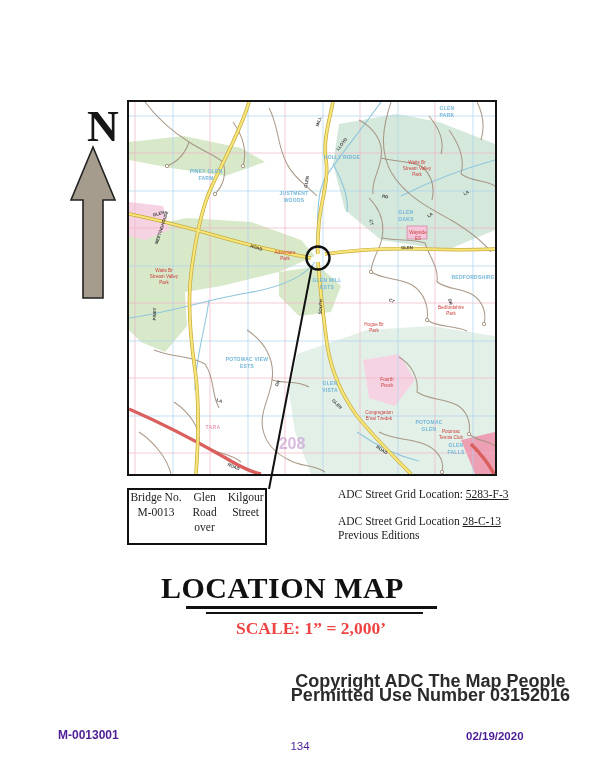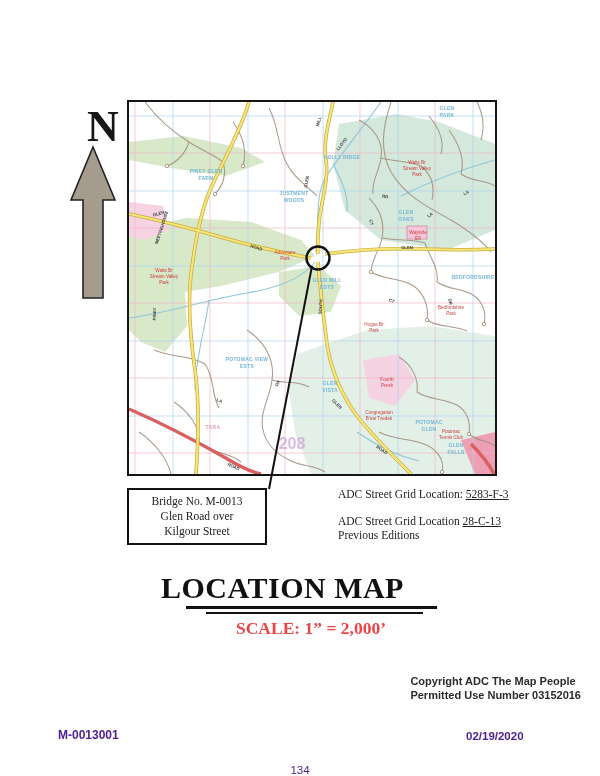--- a/index.html
+++ b/index.html
@@ -36,45 +36,45 @@
   text.ml-poi{font:400 4.6px "Liberation Sans",sans-serif;fill:var(--c-redlabel,#cc4040);text-anchor:middle;}
   text.ml-pink{font:700 5px "Liberation Sans",sans-serif;fill:#e59ab8;text-anchor:middle;letter-spacing:.4px;}
   text.ml-num{font:700 16px "Liberation Sans",sans-serif;fill:#c9a0d4;opacity:.7;text-anchor:middle;}
 
   
   #overlay{position:absolute;left:0;top:0;width:600px;height:776px;pointer-events:none;}
   #overlay line{stroke:#111;stroke-width:2;}
 
   
   #callout{position:absolute;left:127px;top:488px;width:136px;height:53px;
-           border:2.5px solid #111;display:flex;flex-direction:column;justify-content:center;
+           border:2.5px solid #111;display:flex;flex-direction:row;justify-content:center;
            text-align:center;font-size:11.5px;line-height:15px;color:#222;}
 
   
   #adc{position:absolute;left:338px;top:487px;width:230px;font-size:11.5px;line-height:14px;color:#222;}
   #adc .gap{height:13px;}
   #adc .u{text-decoration:underline;}
 
   
   #title{position:absolute;left:161px;top:571px;width:300px;text-align:left;
          font-size:30px;font-weight:700;letter-spacing:.5px;color:#111;}
   #rule1{position:absolute;left:186px;top:606px;width:251px;border-top:3px solid #111;}
   #rule2{position:absolute;left:206px;top:612px;width:217px;border-top:2.5px solid #111;}
   #scale{position:absolute;left:161px;top:618px;width:300px;text-align:center;
          font-size:17.5px;font-weight:700;color:#ef4444;}
 
   
-  #copyright{position:absolute;right:19px;top:674px;text-align:left;
-             font-family:"Liberation Sans",sans-serif;font-size:11px;font-weight:600;
+  #copyright{position:absolute;right:30px;top:674px;text-align:center;
+             font-family:"Liberation Sans",sans-serif;font-size:18px;font-weight:600;
              line-height:14px;color:#2b2b2b;}
 
   
   .footer{position:absolute;font-family:"Liberation Sans",sans-serif;color:#4c1d95;}
   #doc-id{left:58px;top:728px;font-size:12px;font-weight:700;}
-  #page-num{left:0;right:0;top:740px;text-align:center;font-size:11.5px;margin-top:24px;}
+  #page-num{left:0;right:0;top:740px;text-align:center;font-size:11.5px;}
   #footer-date{left:466px;top:730px;font-size:11.5px;font-weight:700;}
 </style>
 </head>
 <body>
 
 <div id="page">
 
   <svg id="north" width="90" height="215" viewBox="0 0 90 215">
     <text x="48" y="46" text-anchor="middle">N</text>
     <polygon points="38,52 60,105 48,105 48,203 28,203 28,105 16,105"></polygon>

